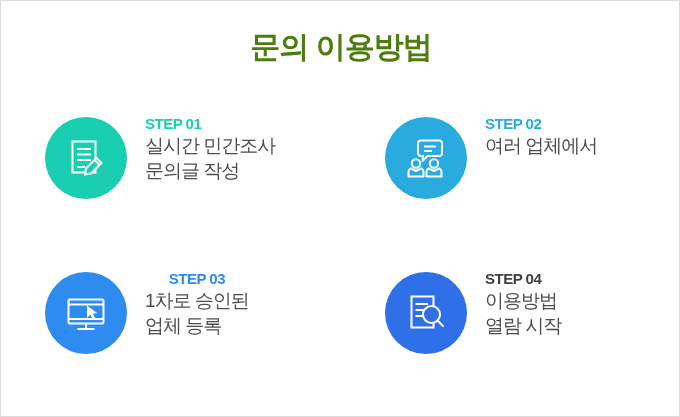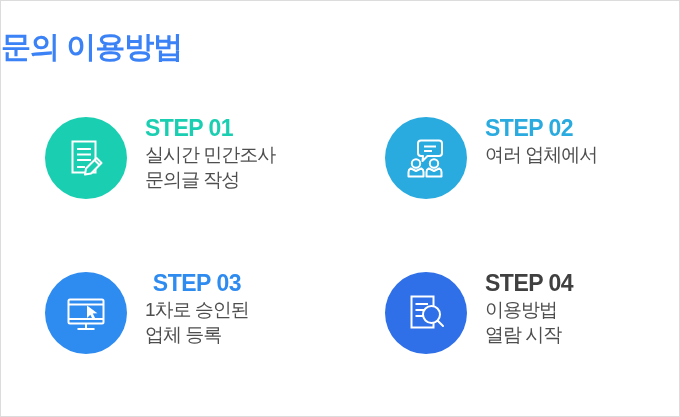--- a/index.html
+++ b/index.html
@@ -21,23 +21,24 @@
     border: 1px solid #dcdcdc;
     background: #ffffff;
   }
 
   
   .page-title {
     position: absolute;
     top: 28px;
     left: 0;
     width: 680px;
+    text-align: center;
     font-size: 30px;
     font-weight: bold;
-    color: #3b82f6;
+    color: #4d7c0f;
     letter-spacing: -1px;
     line-height: 1.2;
   }
 
   
   .steps {
     position: absolute;
     top: 112px;
     left: 0;
     width: 680px;
@@ -64,21 +65,21 @@
     justify-content: center;
     margin-top: 4px;
   }
   .step-circle svg { display: block; }
 
   .step-text {
     margin-left: 18px;
     padding-top: 2px;
   }
   .step-label {
-    font-size: 23px;
+    font-size: 15px;
     font-weight: bold;
     line-height: 1.15;
     letter-spacing: -0.5px;
     white-space: nowrap;
   }
   .step-desc {
     font-size: 19px;
     color: #4e4e4e;
     line-height: 1.28;
     letter-spacing: -1px;

